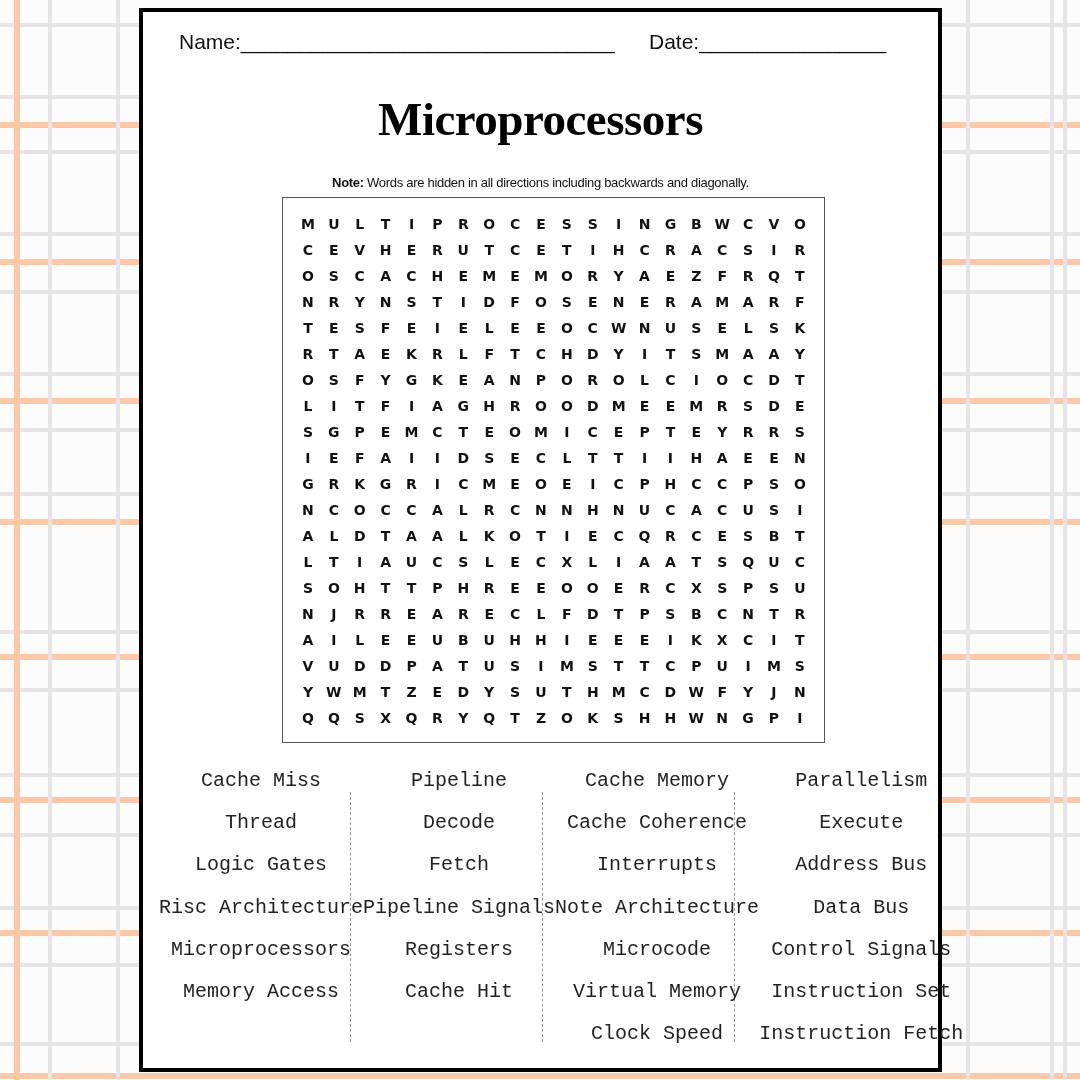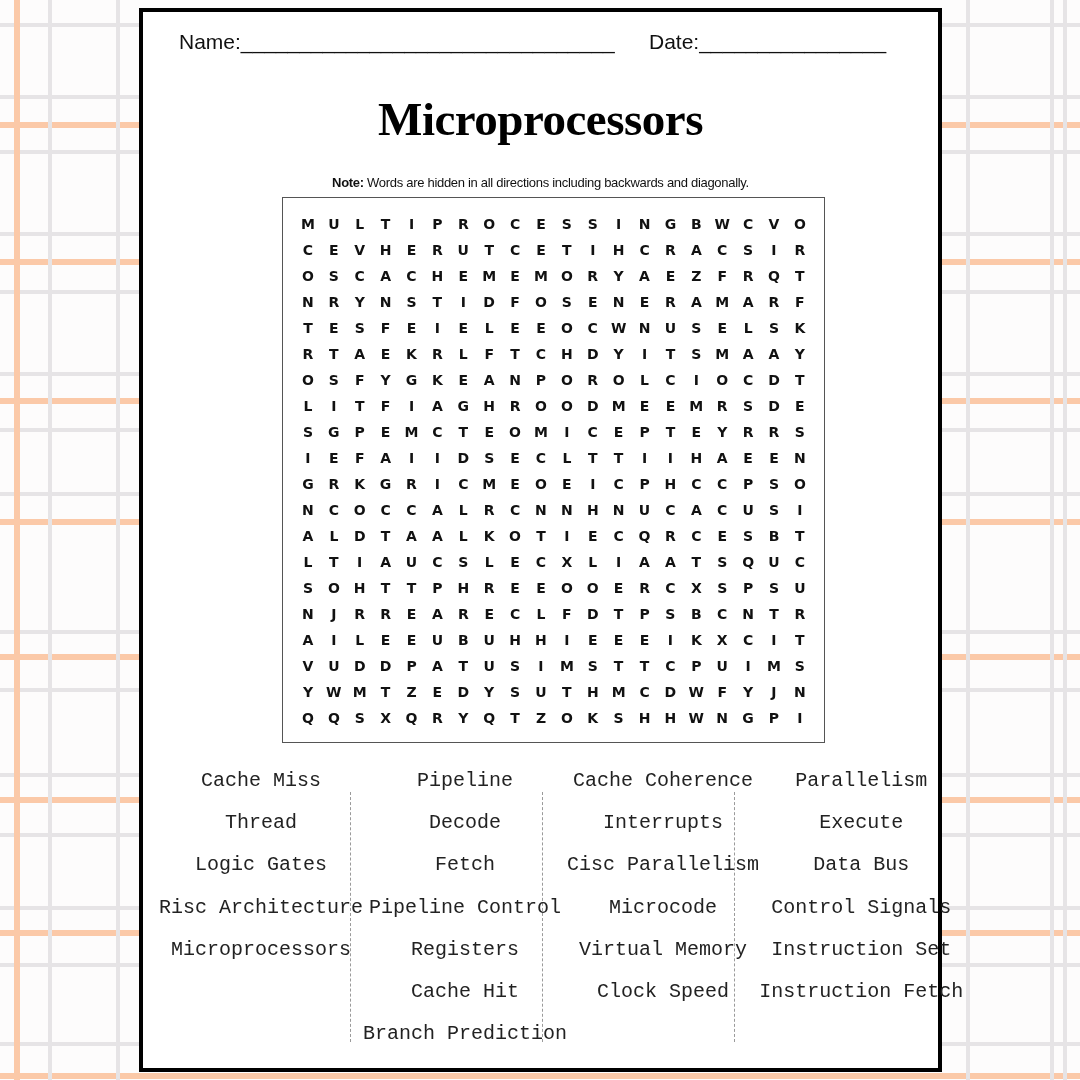--- a/index.html
+++ b/index.html
@@ -565,40 +565,42 @@
   <div class="divider" style="left:399px"></div>
   <div class="divider" style="left:591px"></div>
 
   <div class="words" id="words">
       <div class="word-col">
         <div class="word">Cache Miss</div>
         <div class="word">Thread</div>
         <div class="word">Logic Gates</div>
         <div class="word">Risc Architecture</div>
         <div class="word">Microprocessors</div>
+        <div class="word">Memory Access</div>
       </div>
       <div class="word-col">
         <div class="word">Pipeline</div>
         <div class="word">Decode</div>
         <div class="word">Fetch</div>
-        <div class="word">Pipeline Control</div>
+        <div class="word">Pipeline Signals</div>
         <div class="word">Registers</div>
         <div class="word">Cache Hit</div>
-        <div class="word">Branch Prediction</div>
       </div>
       <div class="word-col">
+        <div class="word">Cache Memory</div>
         <div class="word">Cache Coherence</div>
         <div class="word">Interrupts</div>
-        <div class="word">Cisc Parallelism</div>
+        <div class="word">Note Architecture</div>
         <div class="word">Microcode</div>
         <div class="word">Virtual Memory</div>
         <div class="word">Clock Speed</div>
       </div>
       <div class="word-col">
         <div class="word">Parallelism</div>
         <div class="word">Execute</div>
+        <div class="word">Address Bus</div>
         <div class="word">Data Bus</div>
         <div class="word">Control Signals</div>
         <div class="word">Instruction Set</div>
         <div class="word">Instruction Fetch</div>
       </div>
     </div>
 </div>
 
 </body></html>

